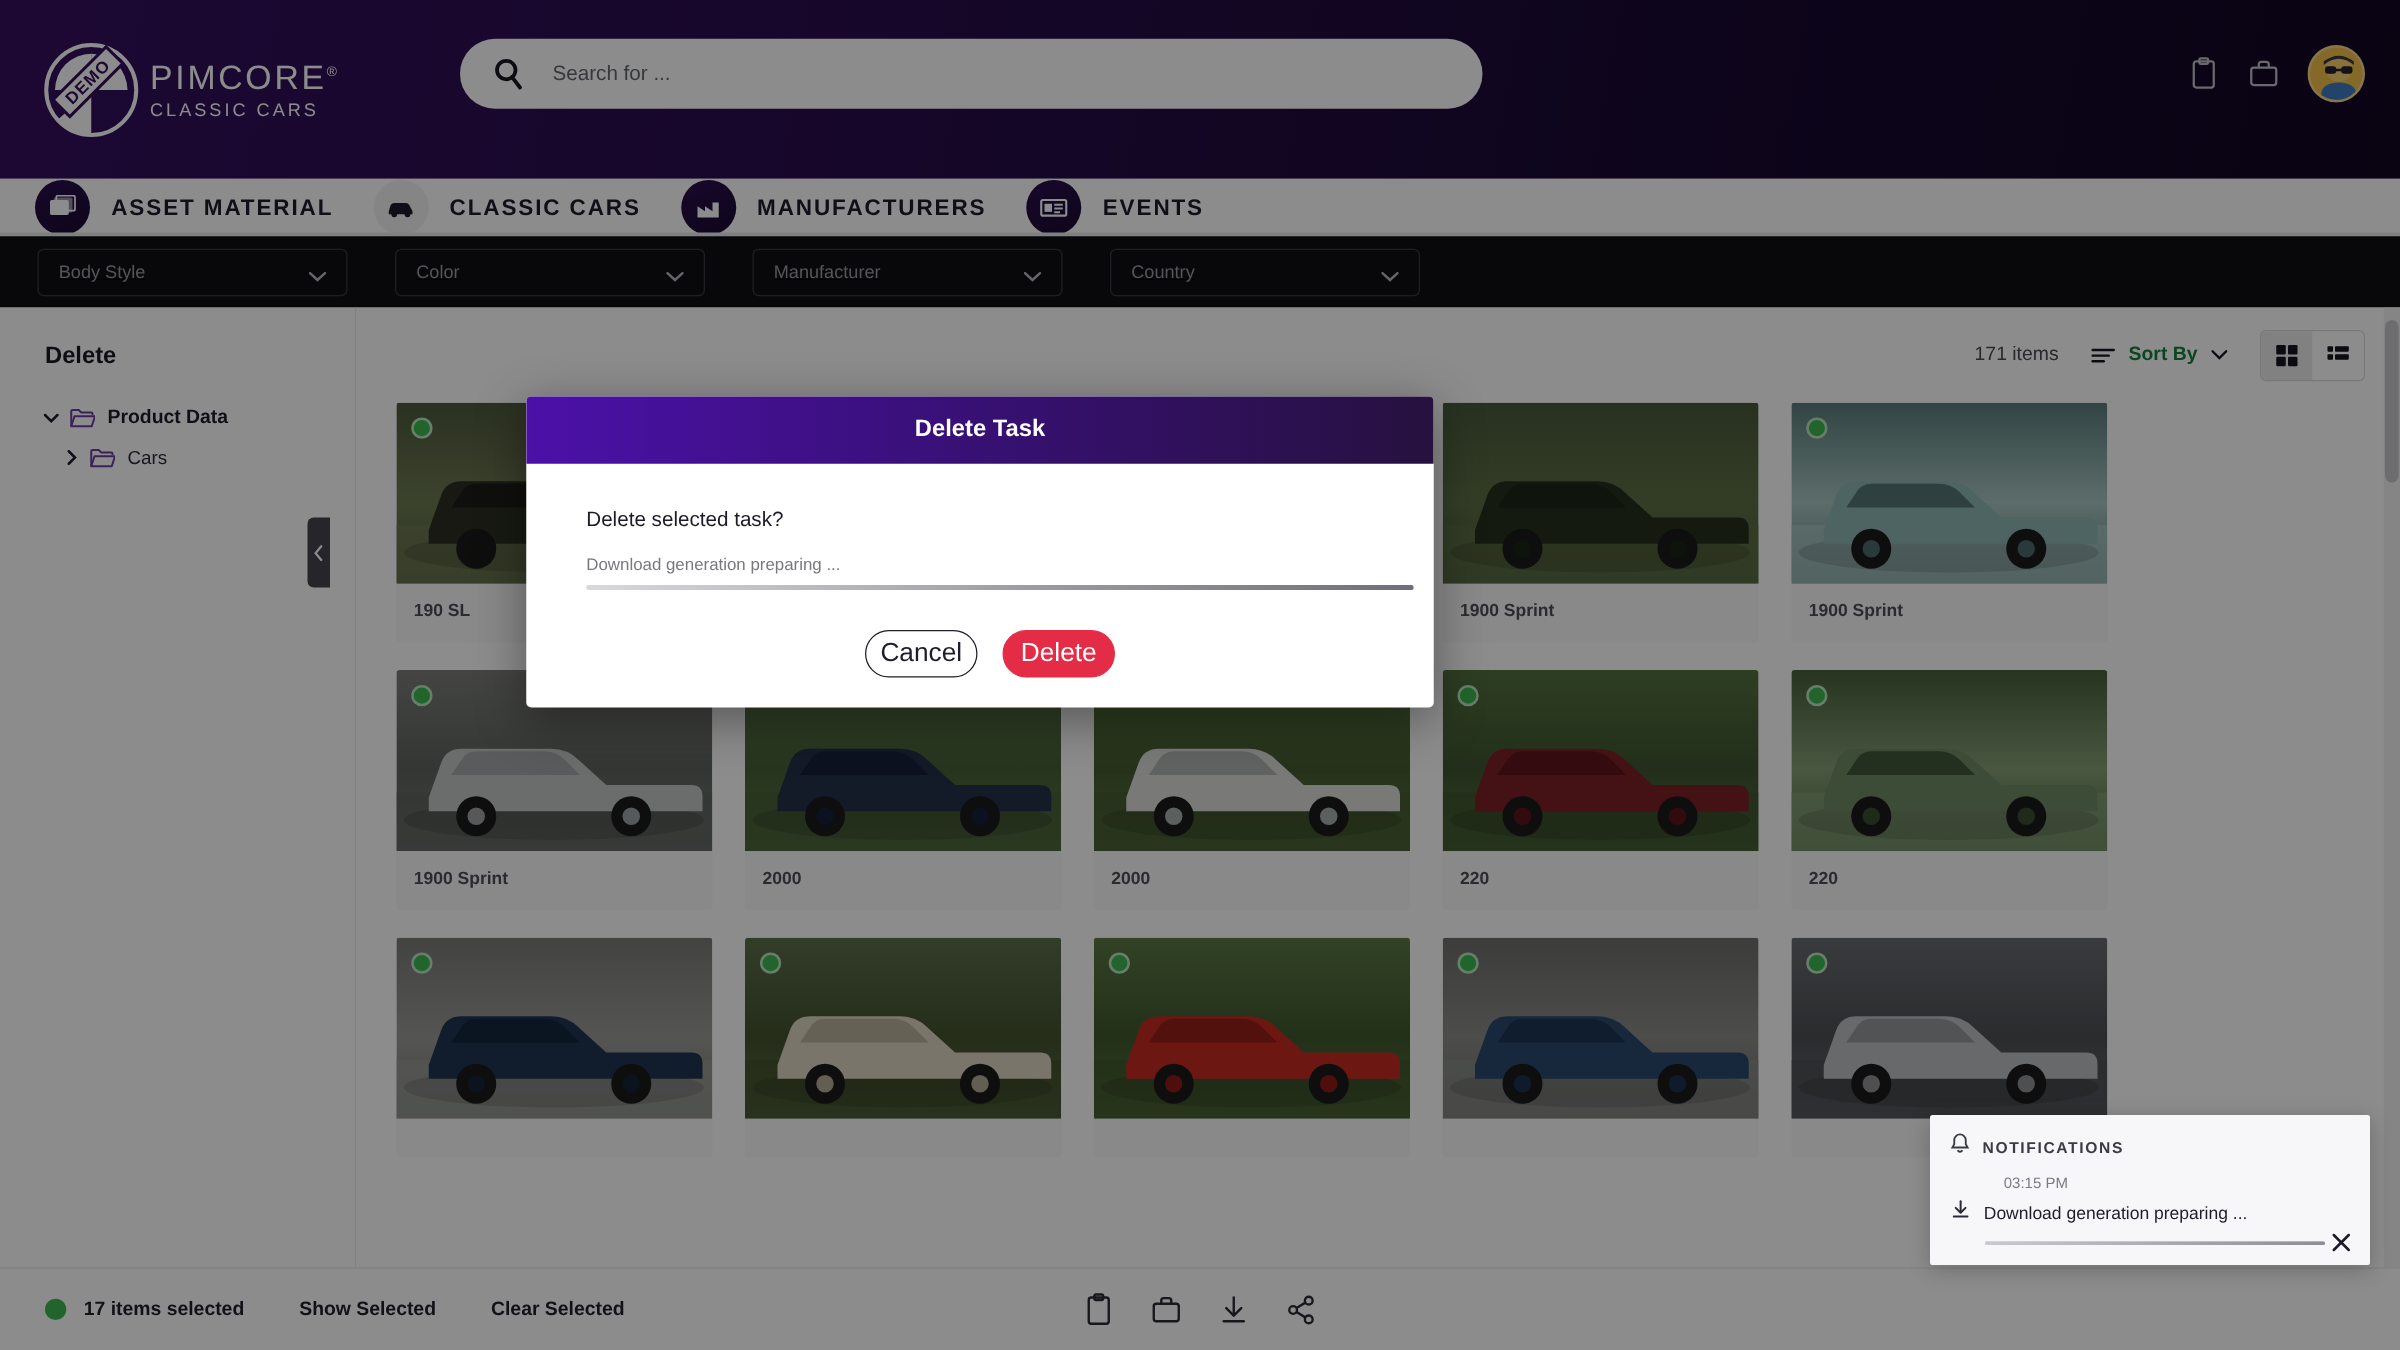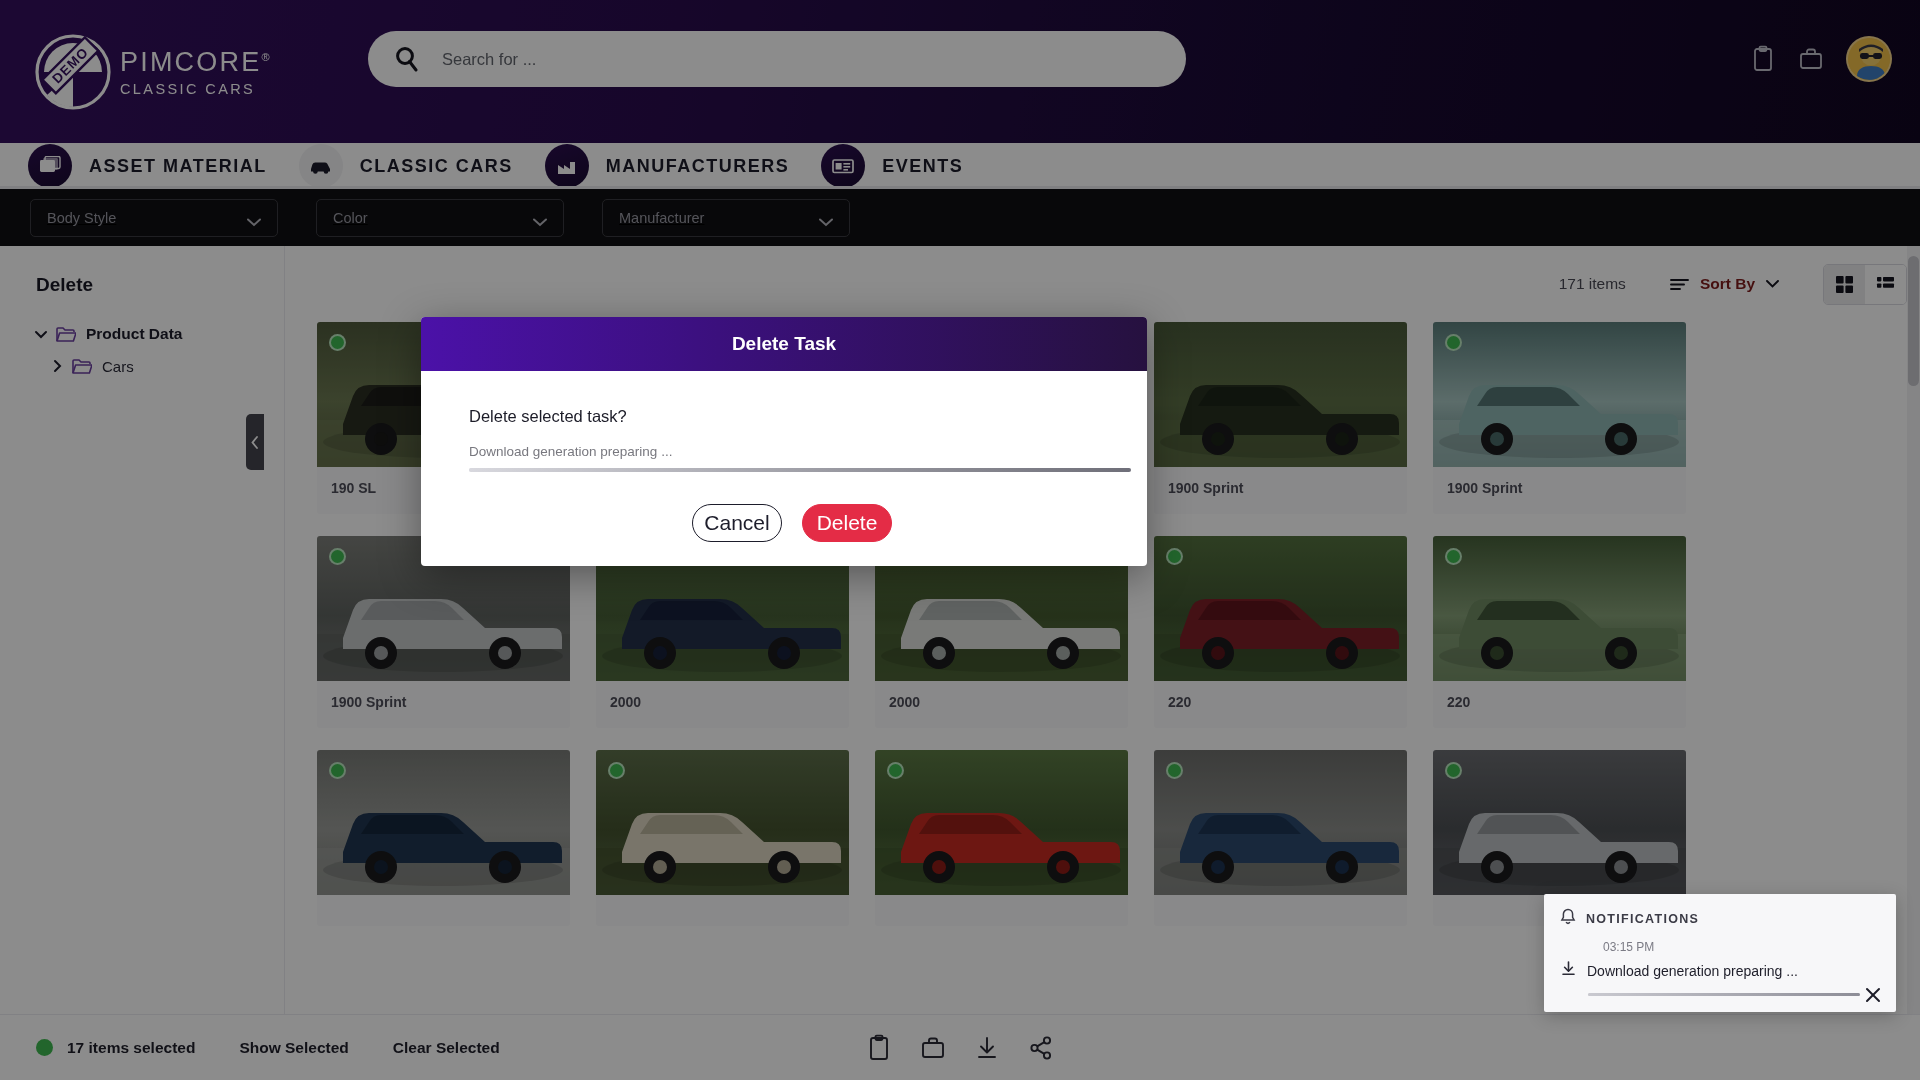--- a/index.html
+++ b/index.html
@@ -141,25 +141,25 @@
 
   
   .content {
     position: absolute; top: 246px; left: 285px;
     width: 1635px; height: 834px;
     background: #ffffff; overflow: hidden;
   }
   .content-toolbar {
     position: relative; height: 76px;
     display: flex; align-items: center; justify-content: flex-end;
-    padding-right: 13px; gap: 44px;
+    padding-right: 28px; gap: 26px;
   }
   .items-count { color: #4a4a55; font-size: 15.5px; }
   .sortby { display: flex; align-items: center; gap: 11px; cursor: pointer; }
-  .sortby-label { font-size: 15.5px; font-weight: 700; color: #7f1d1d; }
+  .sortby-label { font-size: 15.5px; font-weight: 700; color: #15803d; }
   .view-toggle { display: flex; border: 1px solid #d9d9e0; border-radius: 5px; overflow: hidden; }
   .view-btn {
     width: 41px; height: 39px; display: flex; align-items: center; justify-content: center;
     background: #fff; cursor: pointer;
   }
   .view-btn.active { background: #ececed; }
 
   .grid {
     display: grid; grid-template-columns: repeat(5, 253px);
     gap: 22px 26px; padding: 0 0 0 32px;
@@ -391,20 +391,28 @@
     <div class="filter-select">
       <span class="filter-label">Color</span>
       <span class="chev">
         <svg width="14" height="9" viewBox="0 0 14 9">
             <path d="M1 1.5 L7 7 L13 1.5" fill="none" stroke="#b6b6bf" stroke-width="2" stroke-linecap="round"></path>
           </svg>
       </span>
     </div>
     <div class="filter-select">
       <span class="filter-label">Manufacturer</span>
+      <span class="chev">
+        <svg width="14" height="9" viewBox="0 0 14 9">
+            <path d="M1 1.5 L7 7 L13 1.5" fill="none" stroke="#b6b6bf" stroke-width="2" stroke-linecap="round"></path>
+          </svg>
+      </span>
+    </div>
+    <div class="filter-select">
+      <span class="filter-label">Country</span>
       <span class="chev">
         <svg width="14" height="9" viewBox="0 0 14 9">
             <path d="M1 1.5 L7 7 L13 1.5" fill="none" stroke="#b6b6bf" stroke-width="2" stroke-linecap="round"></path>
           </svg>
       </span>
     </div>
   </div>
 
   <div class="sidebar">
     <div class="sidebar-title">Delete</div>

